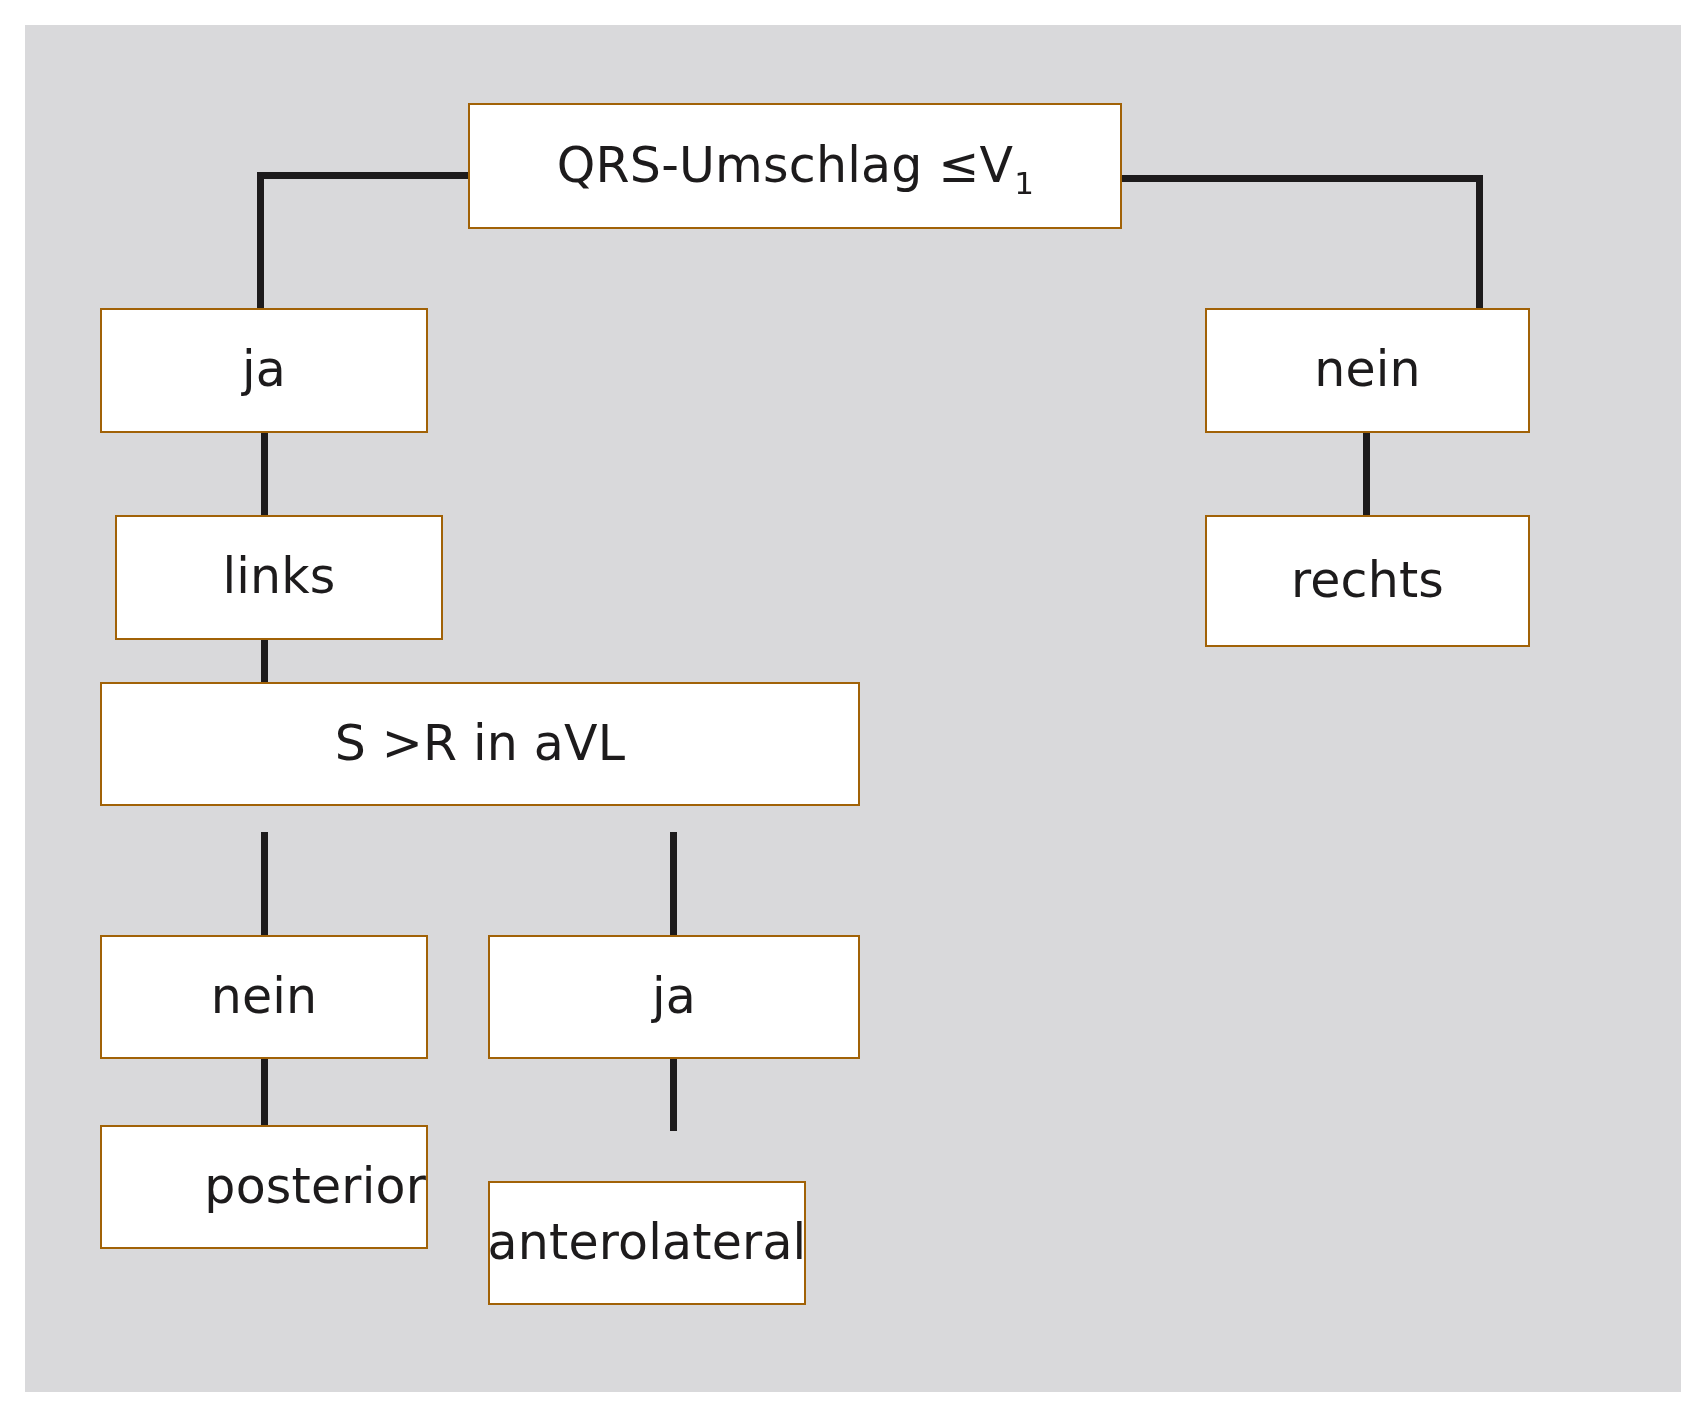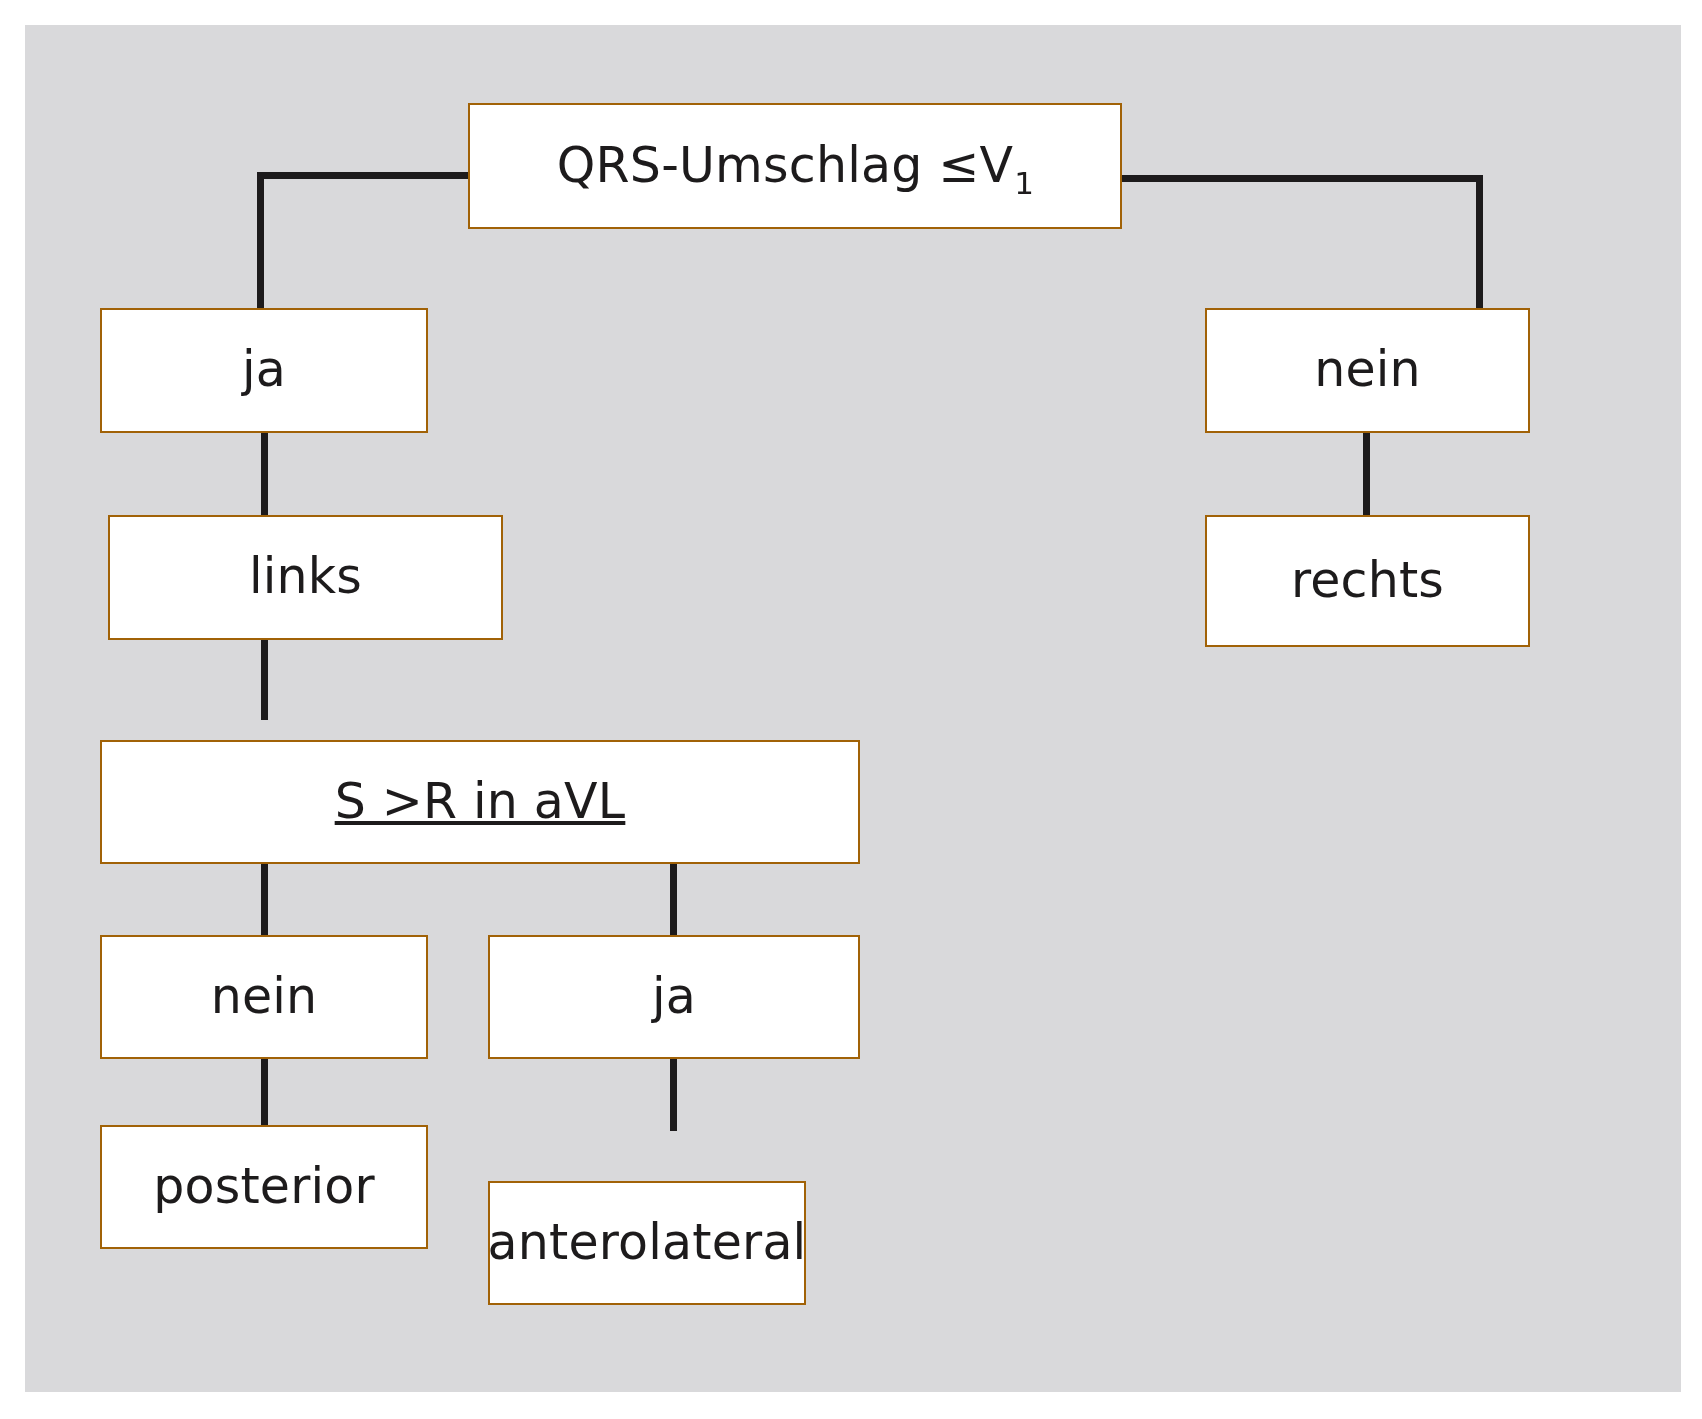--- a/index.html
+++ b/index.html
@@ -61,25 +61,25 @@
   
   .conn {
     position: absolute;
     background: #1d1b1c;
     z-index: 1;
   }
 
   
   #node-root      { left: 443px;  top: 78px;   width: 654px; height: 126px; }
   #node-ja-left   { left: 75px;   top: 283px;  width: 328px; height: 125px; }
-  #node-links     { left: 83px;   top: 490px;  width: 395px; height: 125px; }
-  #node-savl      { left: 75px;   top: 715px;  width: 760px; height: 124px; text-decoration: underline; }
+  #node-links     { left: 90px;   top: 490px;  width: 328px; height: 125px; }
+  #node-savl      { left: 75px;   top: 657px;  width: 760px; height: 124px; }
   #node-nein-low  { left: 75px;   top: 910px;  width: 328px; height: 124px; }
   #node-ja-low    { left: 463px;  top: 910px;  width: 372px; height: 124px; }
-  #node-posterior { left: 75px;   top: 1100px; width: 328px; height: 124px; }
+  #node-posterior { left: 75px;   top: 1100px; width: 328px; height: 124px; justify-content: flex-end; }
   #node-antlat    { left: 463px;  top: 1156px; width: 318px; height: 124px; }
   #node-nein-rt   { left: 1180px; top: 283px;  width: 325px; height: 125px; }
   #node-rechts    { left: 1180px; top: 490px;  width: 325px; height: 132px; }
 
   
   #conn-root-left-h  { left: 232px;  top: 147px; width: 214px; height: 7px; }
   #conn-root-left-v  { left: 232px;  top: 147px; width: 7px;   height: 142px; }
   
   #conn-root-right-h { left: 1094px; top: 150px; width: 364px; height: 7px; }
   #conn-root-right-v { left: 1451px; top: 150px; width: 7px;   height: 139px; }

